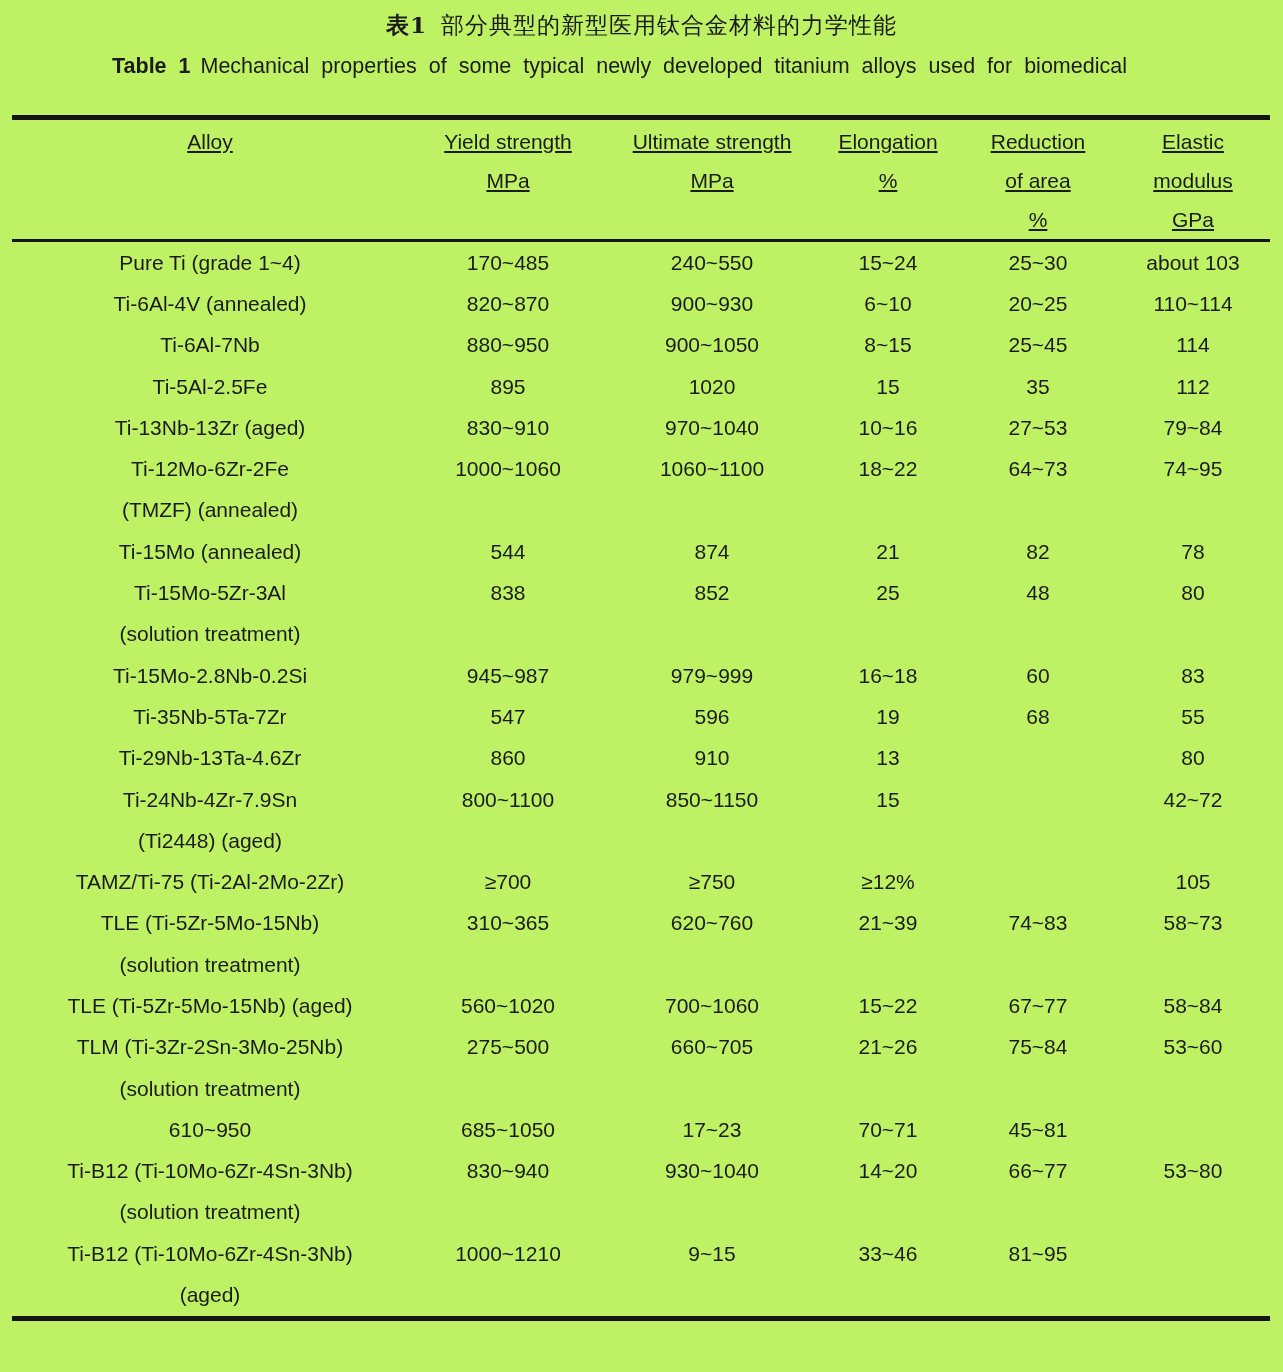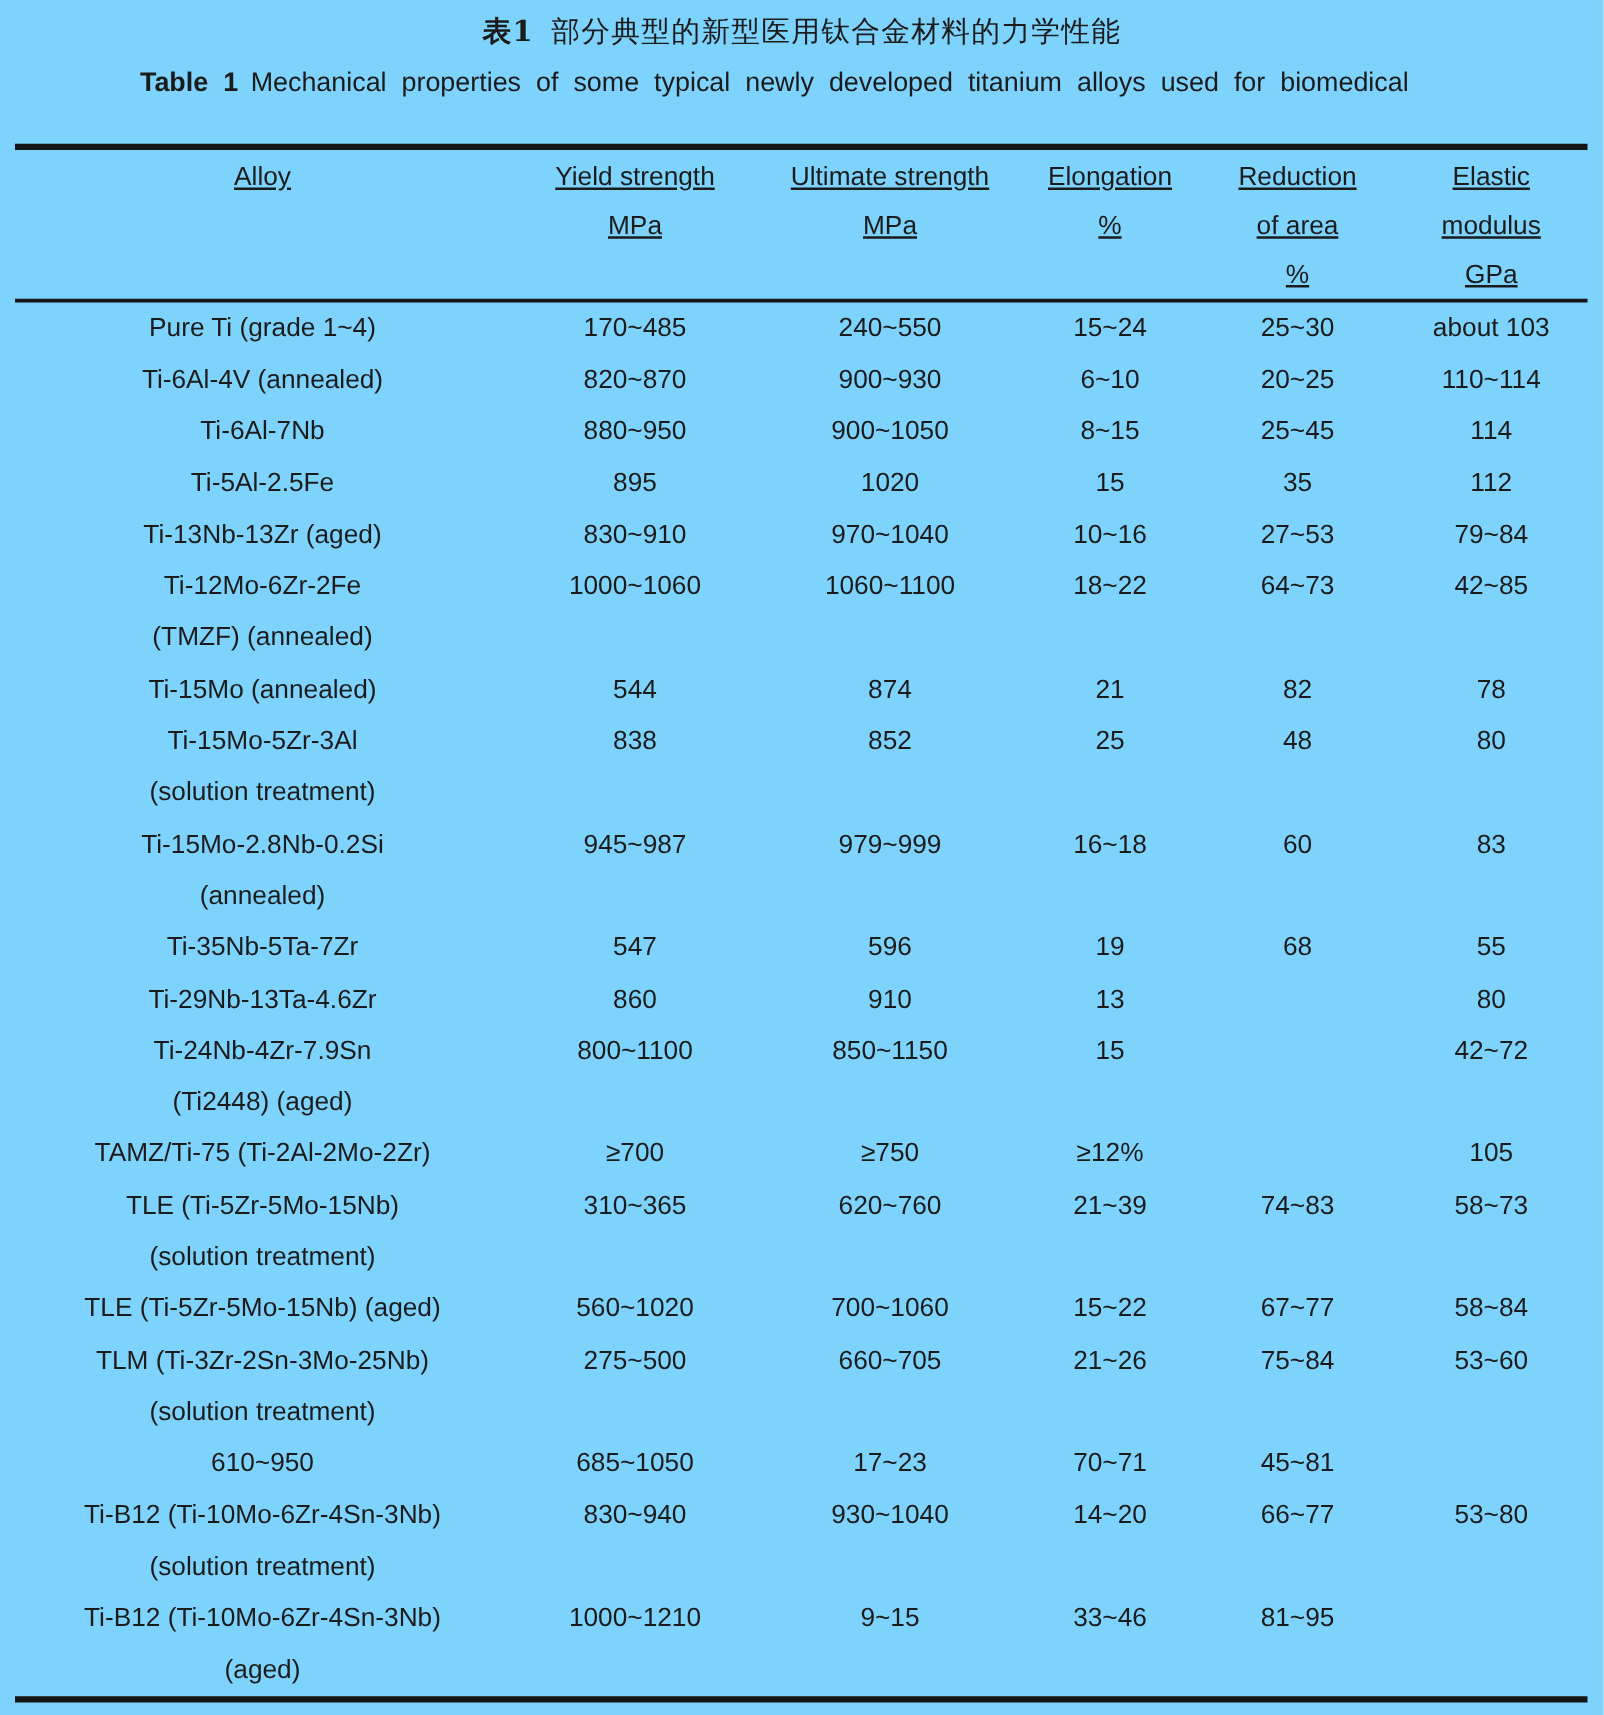--- a/index.html
+++ b/index.html
@@ -4,21 +4,21 @@
 <style>
   html, body {
     margin: 0;
     padding: 0;
     background: #ffffff;
   }
   .page {
     position: relative;
     width: 1283px;
     height: 1372px;
-    background: #7dd3fc;
+    background: #bef264;
     color: #1b1b1b;
     font-family: "Liberation Sans", sans-serif;
     overflow: hidden;
   }
   
   .caption-zh {
     position: absolute;
     top: 10px;
     left: 0;
     width: 100%;
@@ -203,21 +203,21 @@
         </div>
         <div class="brow">
           <div class="cell">
             <div class="bline">Ti-12Mo-6Zr-2Fe</div>
             <div class="bline">(TMZF) (annealed)</div>
           </div>
           <div class="value-cell">1000~1060</div>
           <div class="value-cell">1060~1100</div>
           <div class="value-cell">18~22</div>
           <div class="value-cell">64~73</div>
-          <div class="value-cell">42~85</div>
+          <div class="value-cell">74~95</div>
         </div>
         <div class="brow">
           <div class="cell">
             <div class="bline">Ti-15Mo (annealed)</div>
           </div>
           <div class="value-cell">544</div>
           <div class="value-cell">874</div>
           <div class="value-cell">21</div>
           <div class="value-cell">82</div>
           <div class="value-cell">78</div>
@@ -229,21 +229,20 @@
           </div>
           <div class="value-cell">838</div>
           <div class="value-cell">852</div>
           <div class="value-cell">25</div>
           <div class="value-cell">48</div>
           <div class="value-cell">80</div>
         </div>
         <div class="brow">
           <div class="cell">
             <div class="bline">Ti-15Mo-2.8Nb-0.2Si</div>
-            <div class="bline">(annealed)</div>
           </div>
           <div class="value-cell">945~987</div>
           <div class="value-cell">979~999</div>
           <div class="value-cell">16~18</div>
           <div class="value-cell">60</div>
           <div class="value-cell">83</div>
         </div>
         <div class="brow">
           <div class="cell">
             <div class="bline">Ti-35Nb-5Ta-7Zr</div>

